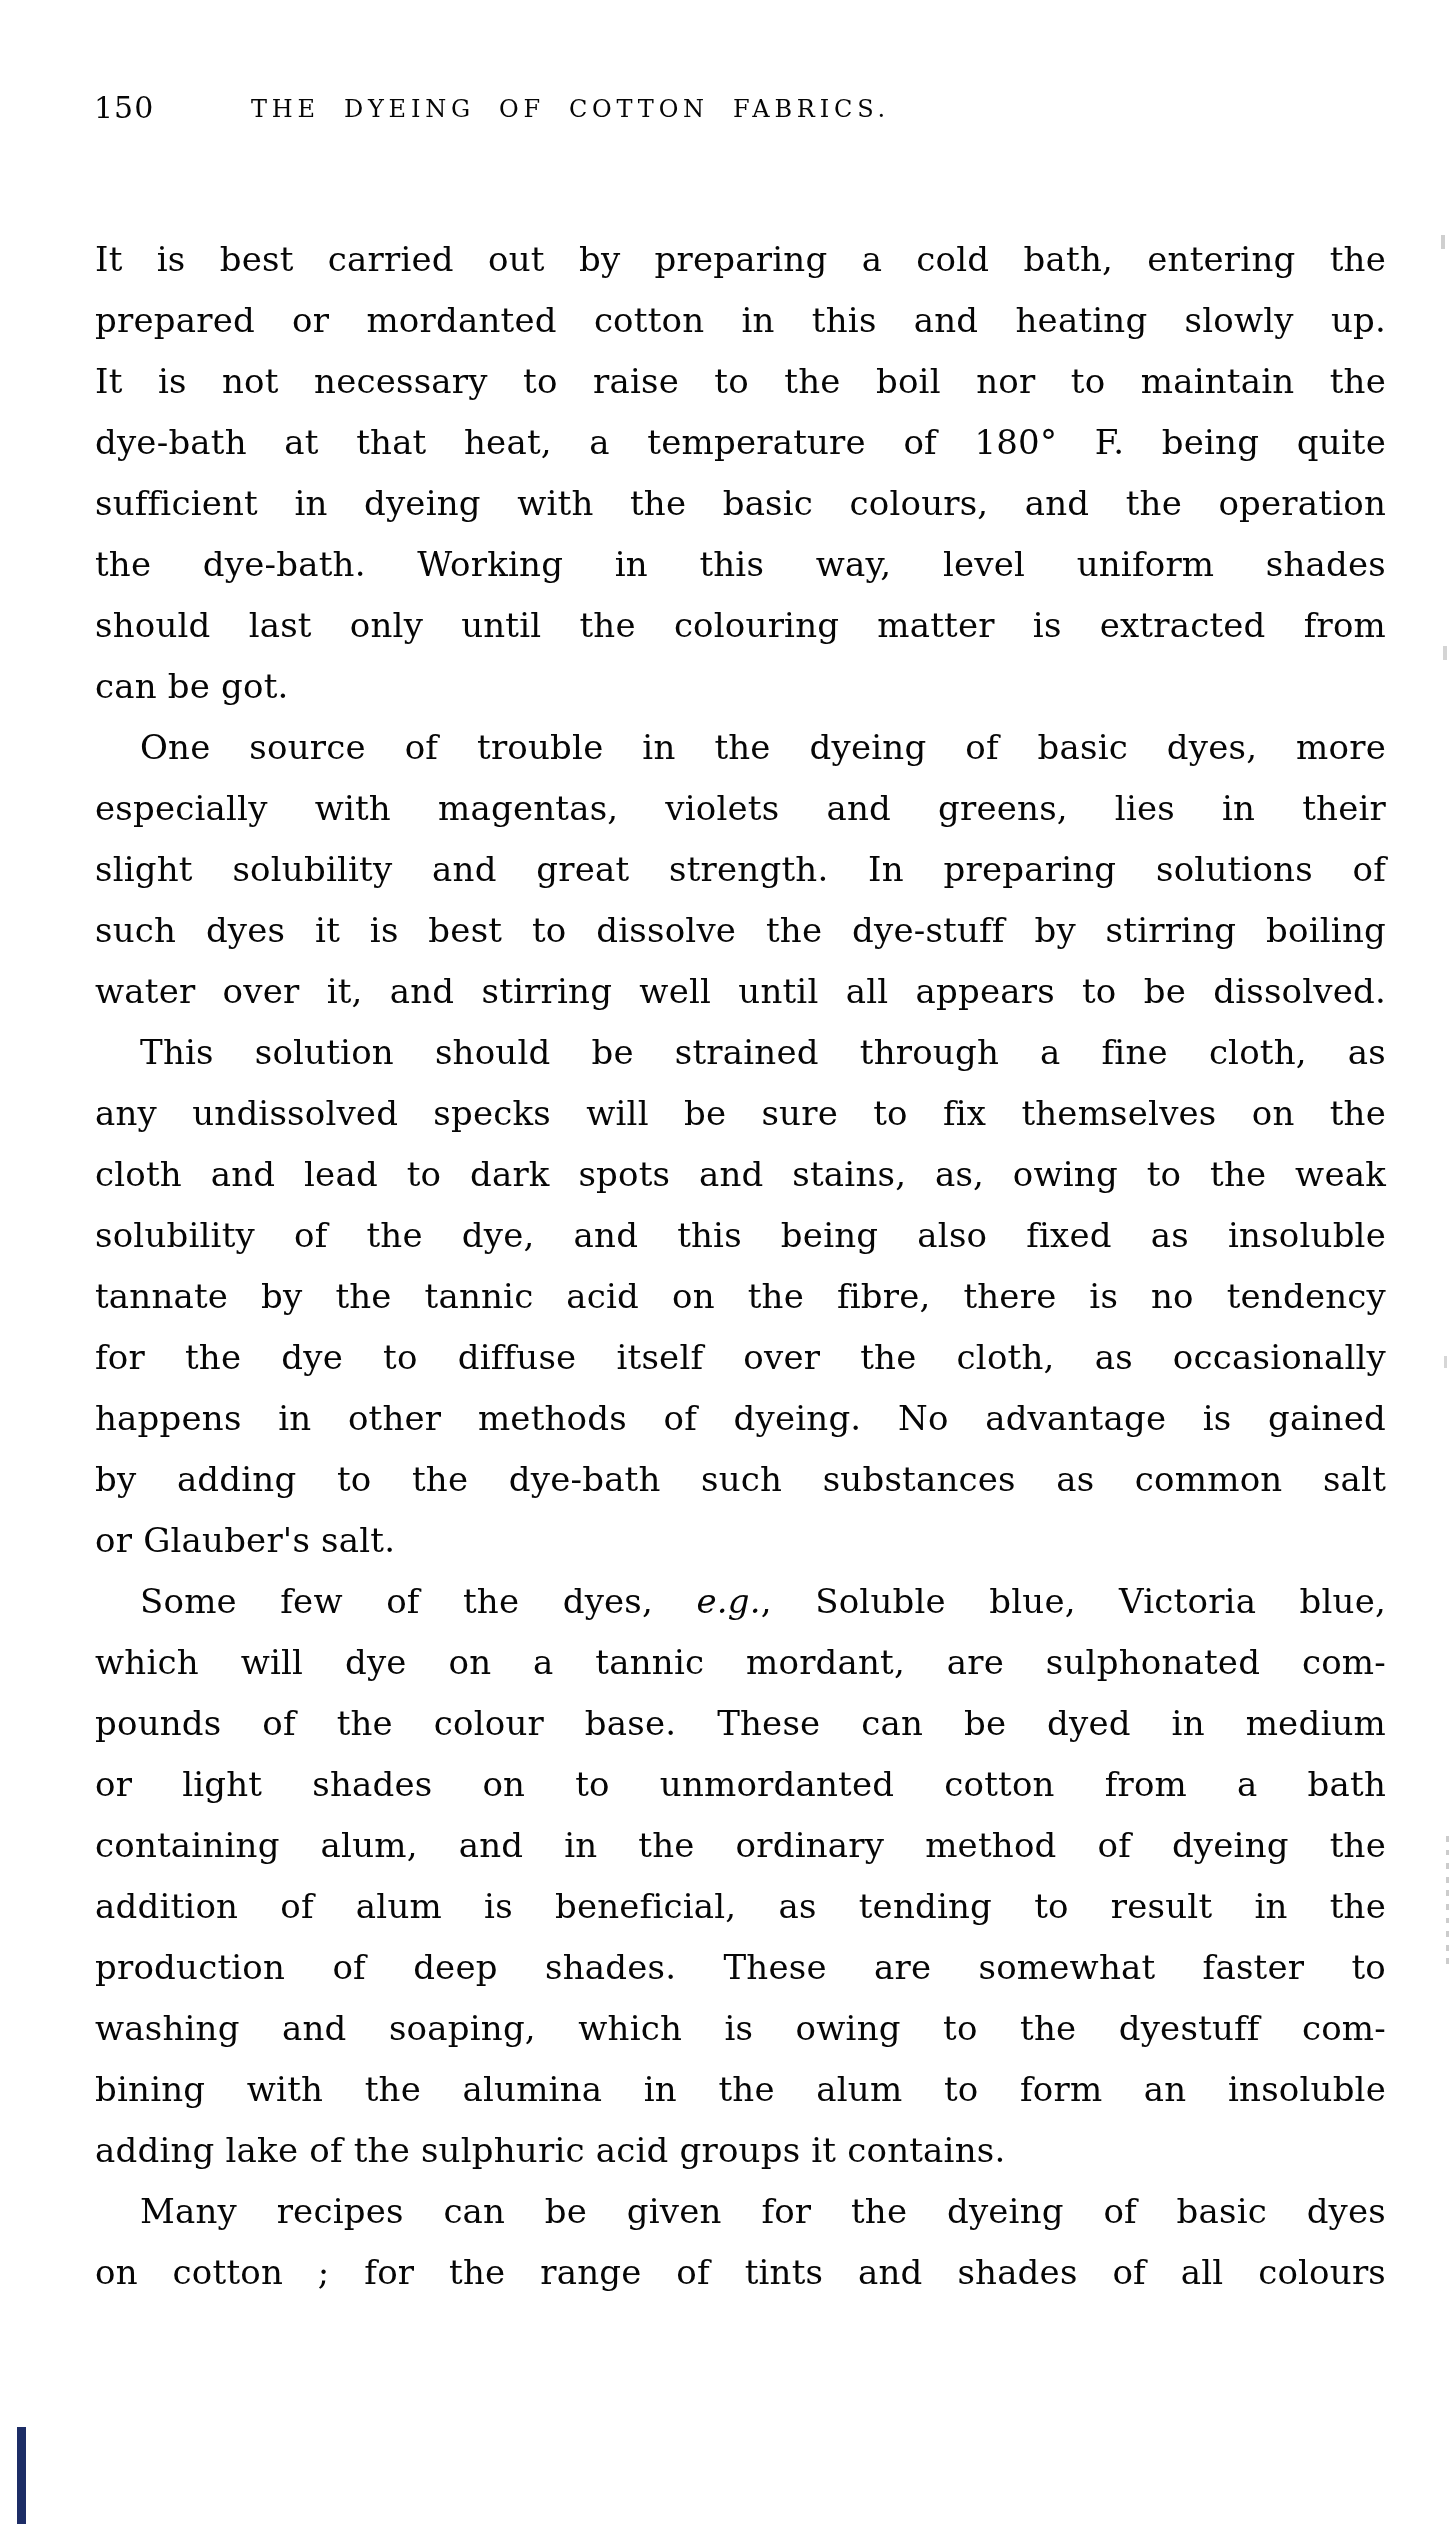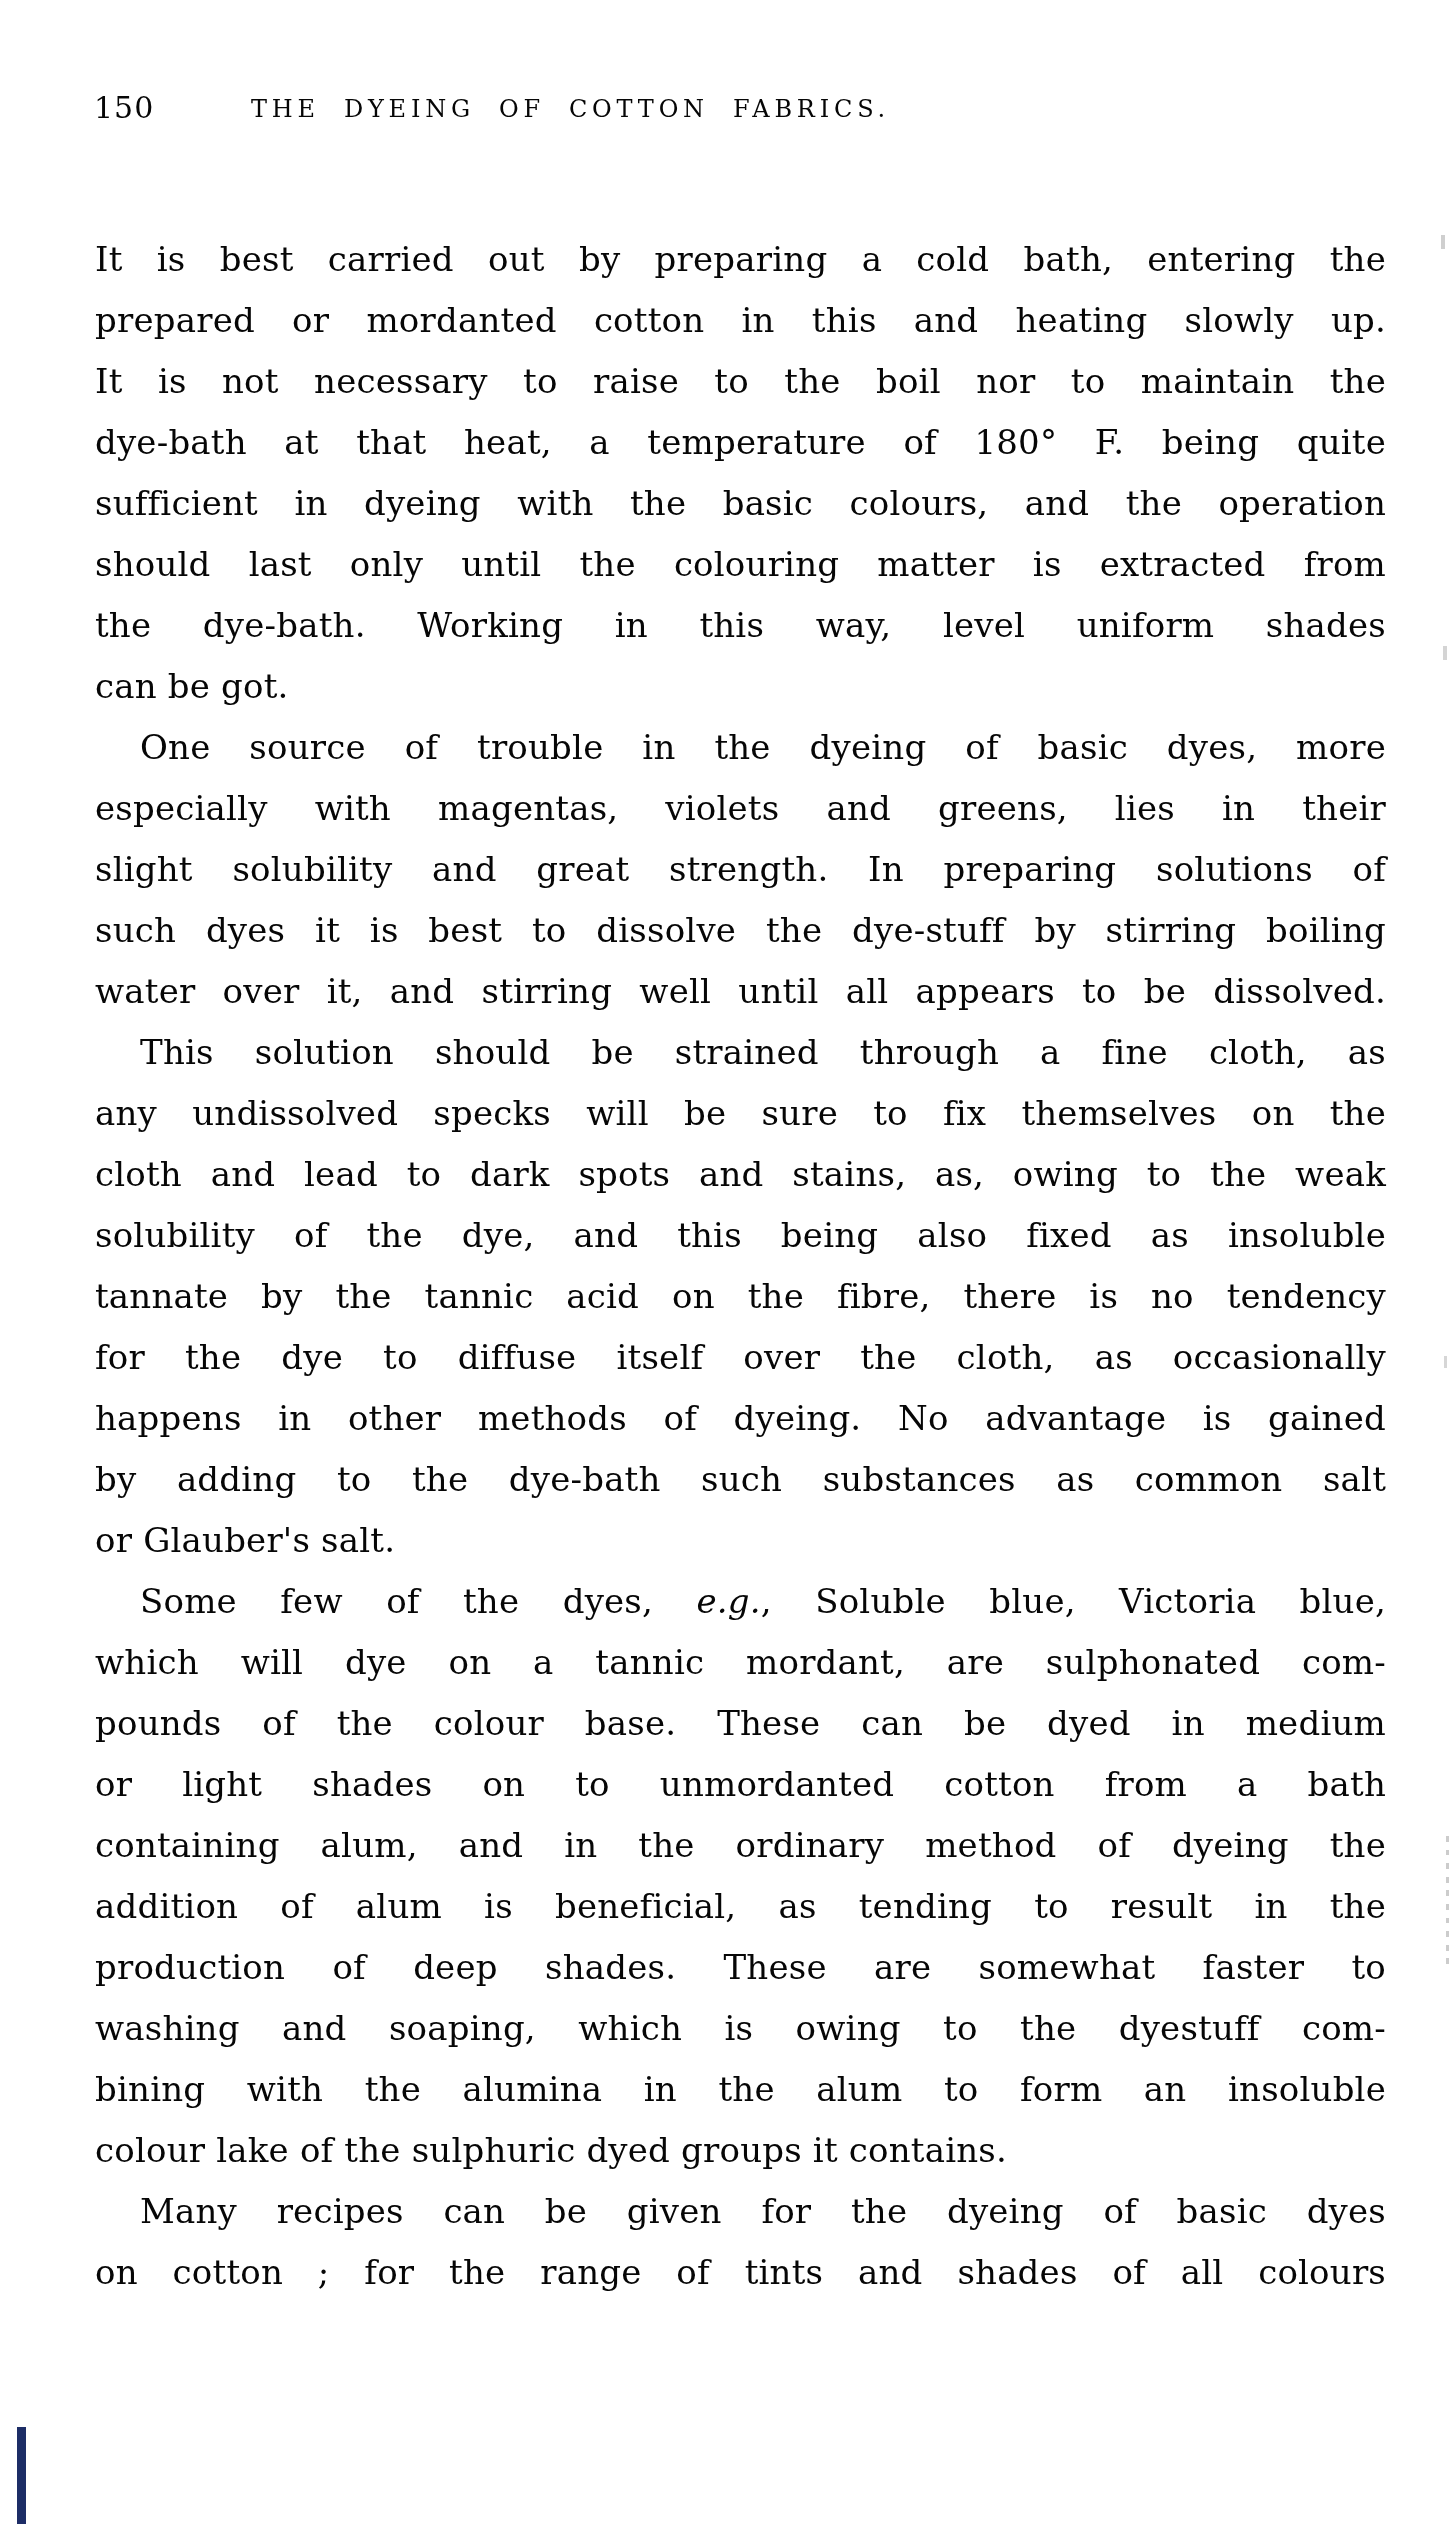--- a/index.html
+++ b/index.html
@@ -88,22 +88,22 @@
   </div>
 
   <div class="body-text">
 
     <div class="para">
       <div class="line">It is best carried out by preparing a cold bath, entering the</div>
       <div class="line">prepared or mordanted cotton in this and heating slowly up.</div>
       <div class="line">It is not necessary to raise to the boil nor to maintain the</div>
       <div class="line">dye-bath at that heat, a temperature of 180° F. being quite</div>
       <div class="line">sufficient in dyeing with the basic colours, and the operation</div>
+      <div class="line">the dye-bath.  Working in this way, level uniform shades</div>
       <div class="line">should last only until the colouring matter is extracted from</div>
-      <div class="line">the dye-bath.  Working in this way, level uniform shades</div>
       <div class="line last">can be got.</div>
     </div>
 
     <div class="para">
       <div class="line indent">One source of trouble in the dyeing of basic dyes, more</div>
       <div class="line">especially with magentas, violets and greens, lies in their</div>
       <div class="line">slight solubility and great strength.  In preparing solutions of</div>
       <div class="line">such dyes it is best to dissolve the dye-stuff by stirring boiling</div>
       <div class="line">water over it, and stirring well until all appears to be dissolved.</div>
     </div>
@@ -123,21 +123,21 @@
     <div class="para">
       <div class="line indent"><span>Some few of the dyes, </span><span class="italic">e.g.</span><span>, Soluble blue, Victoria blue,</span></div>
       <div class="line">which will dye on a tannic mordant, are sulphonated com-</div>
       <div class="line">pounds of the colour base.  These can be dyed in medium</div>
       <div class="line">or light shades on to unmordanted cotton from a bath</div>
       <div class="line">containing alum, and in the ordinary method of dyeing the</div>
       <div class="line">addition of alum is beneficial, as tending to result in the</div>
       <div class="line">production of deep shades.  These are somewhat faster to</div>
       <div class="line">washing and soaping, which is owing to the dyestuff com-</div>
       <div class="line">bining with the alumina in the alum to form an insoluble</div>
-      <div class="line last">colour lake of the sulphuric dyed groups it contains.</div>
+      <div class="line last">adding lake of the sulphuric acid groups it contains.</div>
     </div>
 
     <div class="para">
       <div class="line indent">Many recipes can be given for the dyeing of basic dyes</div>
       <div class="line">on cotton ; for the range of tints and shades of all colours</div>
     </div>
 
   </div>
 
   <div class="artifact dash-1"></div>

